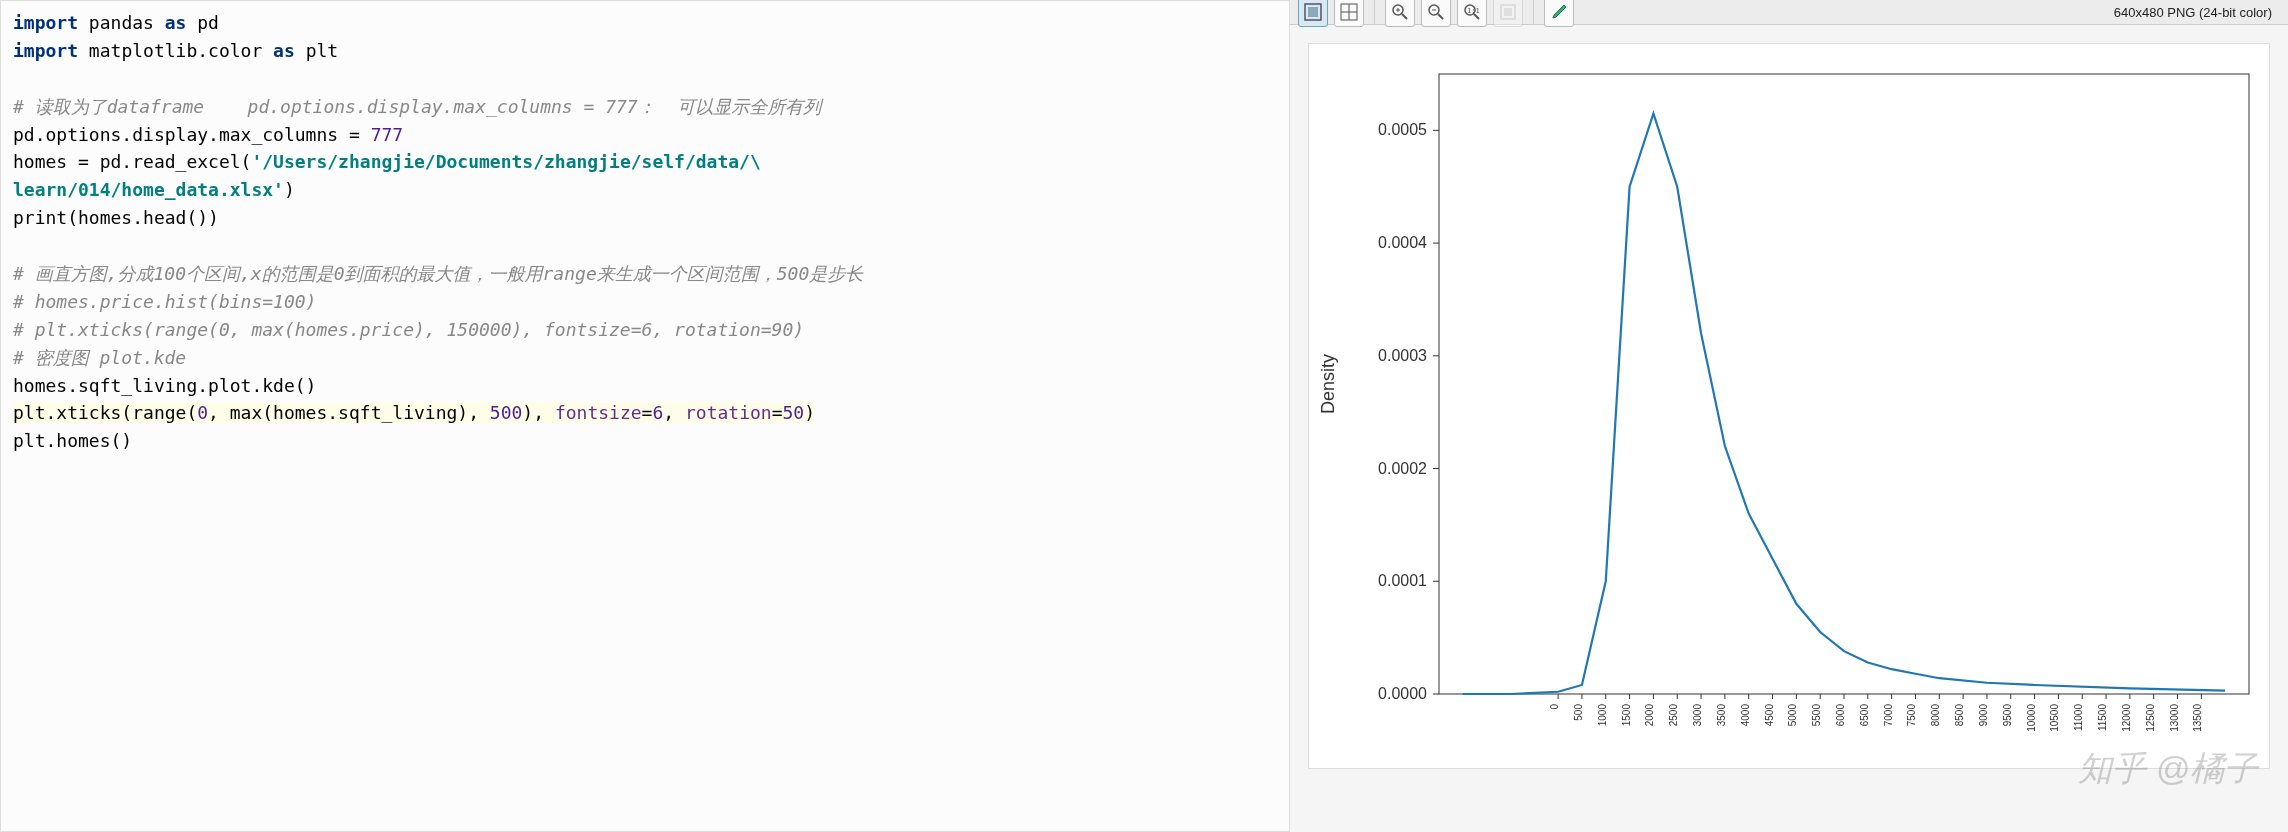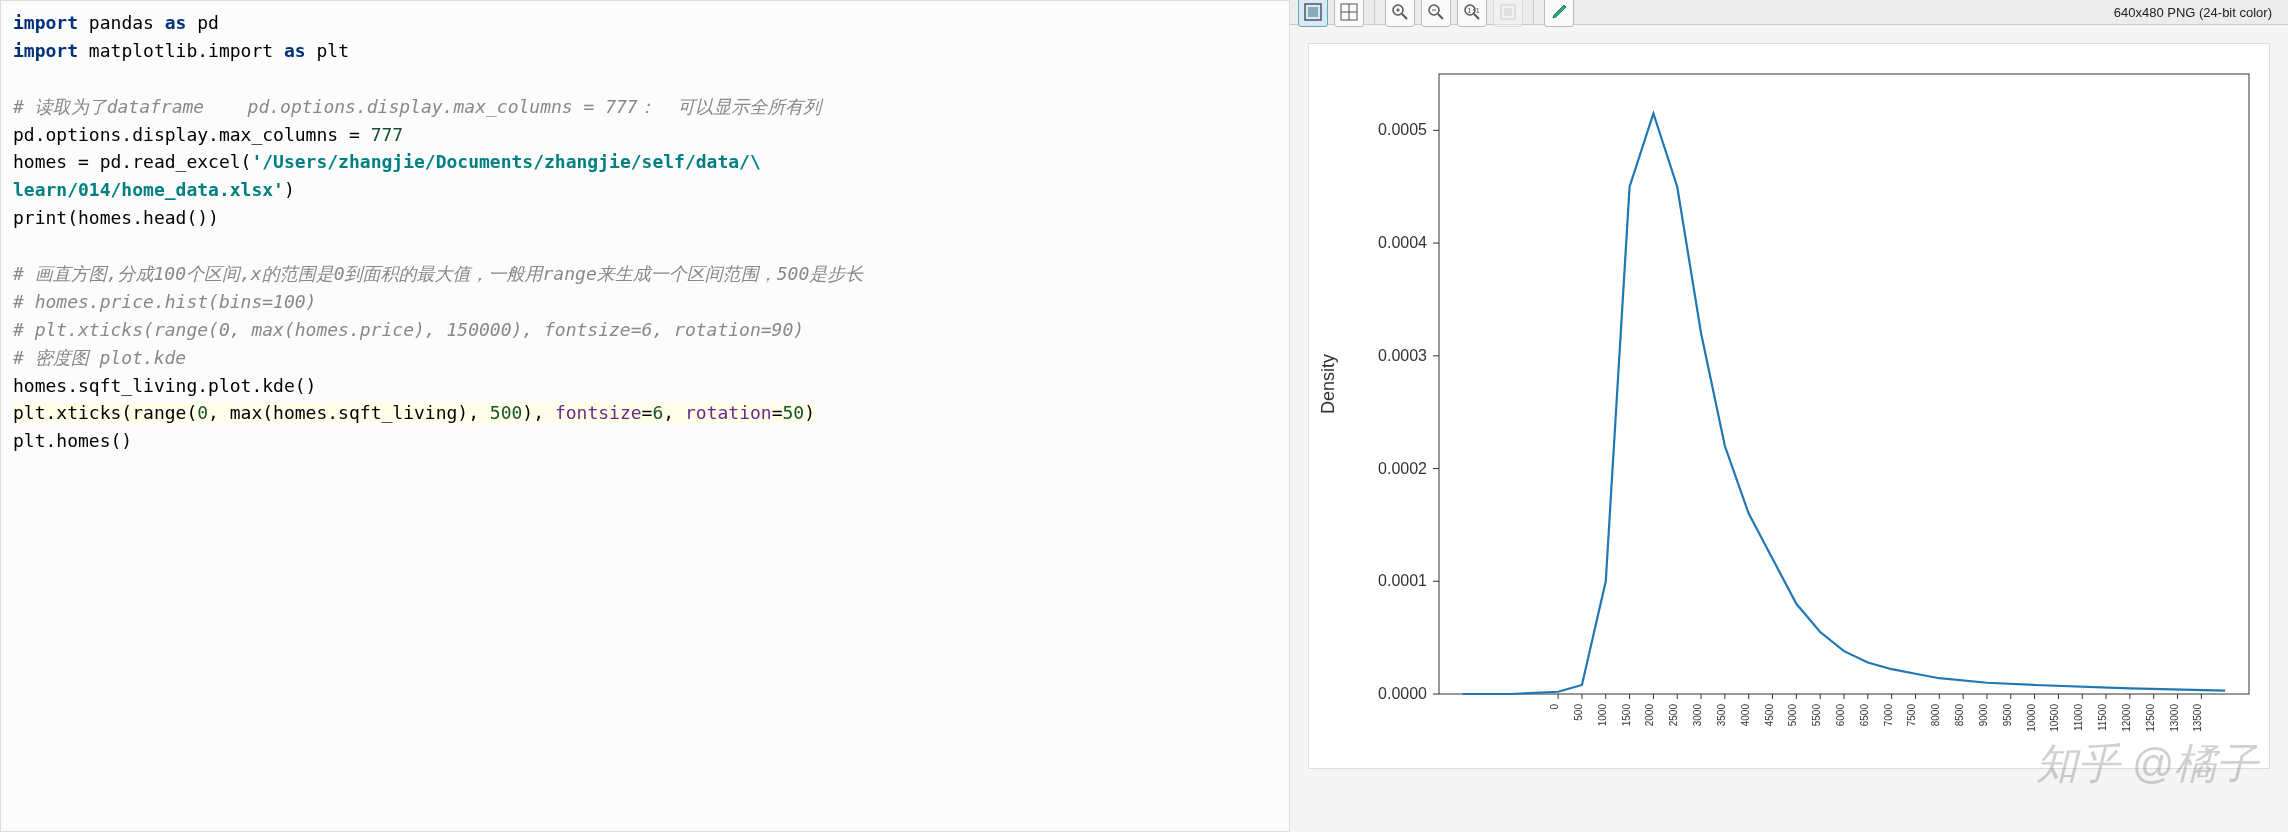--- a/index.html
+++ b/index.html
@@ -85,42 +85,42 @@
 }
 .chart-box {
   background: #fff;
   border: 1px solid #ddd;
   position: relative;
 }
 
 .kw { color: #003179; font-weight: bold; }
 .cm { color: #888; font-style: italic; }
 .str { color: #008080; font-weight: bold; }
-.num { color: #14532d; }
+.num { color: #4c1d95; }
 .arg { color: #6a2a8a; }
 .hl { background: #fffde7; }
 .code-line { white-space: pre; font-family: "Menlo","Consolas",monospace; }
 .watermark {
   position: absolute;
   bottom: 40px;
   right: 30px;
   font-family: sans-serif;
-  font-size: 42px;
+  font-size: 34px;
   color: rgba(120,120,120,0.35);
   font-style: italic;
   pointer-events: none;
 }
 </style>
 </head>
 <body>
 
 <div class="editor-pane">
   <div id="code-content">
       <pre class="code-line" style="white-space:pre-wrap"><span class="kw">import</span><span> pandas </span><span class="kw">as</span><span> pd
-</span><span class="kw">import</span><span> matplotlib.import </span><span class="kw">as</span><span> plt
+</span><span class="kw">import</span><span> matplotlib.color </span><span class="kw">as</span><span> plt
 
 </span><span class="cm"># 读取为了dataframe    pd.options.display.max_columns = 777：  可以显示全所有列
 </span><span>pd.options.display.max_columns = </span><span class="num">777</span><span>
 </span><span>homes = pd.read_excel(</span><span class="str">'/Users/zhangjie/Documents/zhangjie/self/data/\
 learn/014/home_data.xlsx'</span><span>)
 </span><span>print(homes.head())
 
 </span><span class="cm"># 画直方图,分成100个区间,x的范围是0到面积的最大值，一般用range来生成一个区间范围，500是步长
 </span><span class="cm"># homes.price.hist(bins=100)
 </span><span class="cm"># plt.xticks(range(0, max(homes.price), 150000), fontsize=6, rotation=90)

